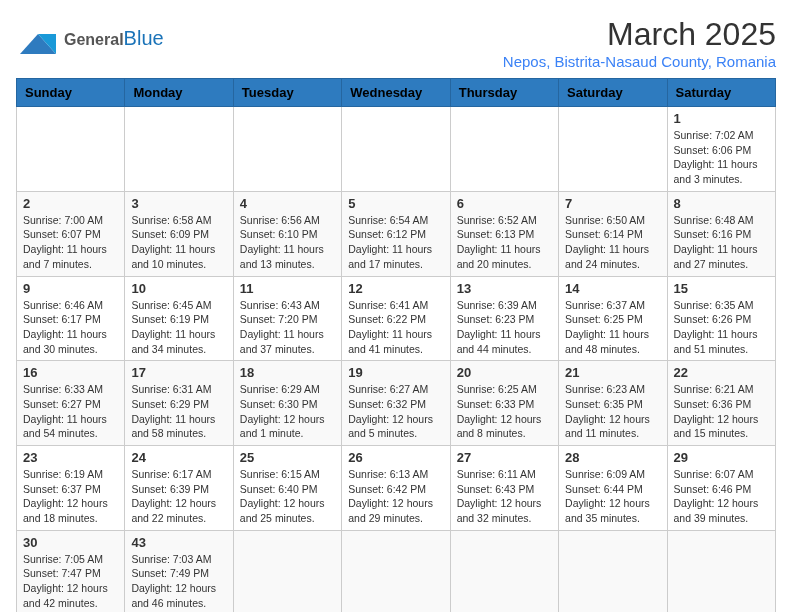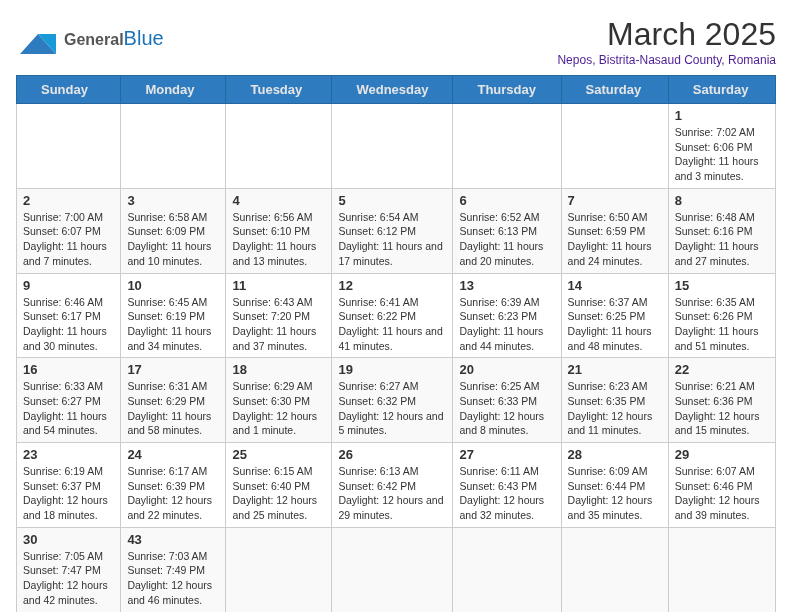--- a/index.html
+++ b/index.html
@@ -24,33 +24,33 @@
     .title-block {
       text-align: right;
       margin-left: 15px;
     }
     .month-title {
       font-size: 32px;
       color: #333;
       font-weight: normal;
     }
     .subtitle {
-      font-size: 12px;
-      color: #4c1d95;
+      font-size: 15px;
+      color: #3b82f6;
     }
     .calendar {
       width: 100%;
       border-collapse: collapse;
       border: 1px solid #ccc;
     }
     .calendar th {
       background-color: #2e7bbf;
-      color: #e5e5e5;
+      color: #000000;
       text-align: left;
-      padding: 6px 24px;
+      padding: 6px 8px;
       font-size: 13px;
       font-weight: bold;
       border: 1px solid #2566a0;
     }
     .calendar td {
       vertical-align: top;
       border: 1px solid #ccc;
       padding: 4px 6px;
       width: calc(100% / 7);
       min-height: 80px;
@@ -148,21 +148,21 @@
         </td>
         <td>
           <div class="day-number">6</div>
           <div class="day-info">Sunrise: 6:52 AM
 Sunset: 6:13 PM
 Daylight: 11 hours and 20 minutes.</div>
         </td>
         <td>
           <div class="day-number">7</div>
           <div class="day-info">Sunrise: 6:50 AM
-Sunset: 6:59 PM
+Sunset: 6:14 PM
 Daylight: 11 hours and 24 minutes.</div>
         </td>
         <td>
           <div class="day-number">8</div>
           <div class="day-info">Sunrise: 6:48 AM
 Sunset: 6:16 PM
 Daylight: 11 hours and 27 minutes.</div>
         </td>
       </tr>
       <tr>

